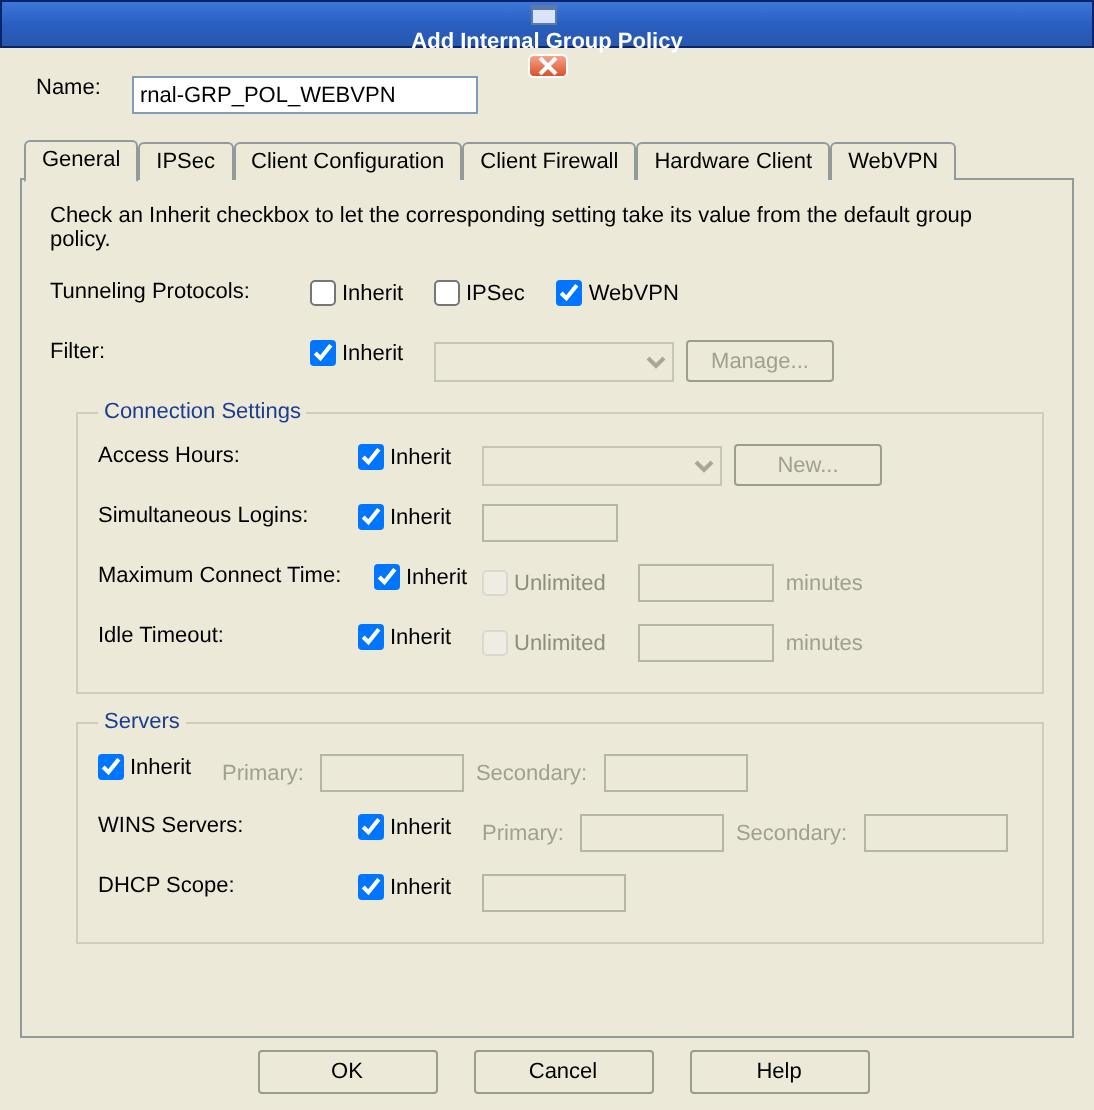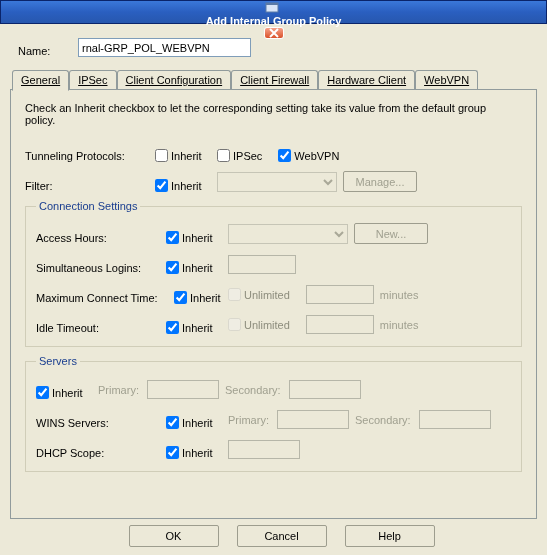--- a/index.html
+++ b/index.html
@@ -34,37 +34,36 @@
     border: 1px solid #fff; border-radius: 3px;
     display: flex; align-items: center; justify-content: center;
     color: #fff; font-weight: bold;
     cursor: default;
   }
   .content {
     padding: 8px 10px 0 10px;
     background: #ece9d8;
   }
   .name-row {
-    display: flex; align-items: flex-end; margin: 6px 0 12px 8px; gap: 12px;
+    display: flex; align-items: flex-start; margin: 6px 0 12px 8px;
   }
   .name-row label { width: 48px; }
   .name-row input {
     width: 173px; height: 19px;
     border: 1px solid #7f9db9;
     font-family: inherit; font-size: 11px;
     padding: 1px 3px;
     background: #fff;
   }
   .tabstrip {
     display: flex;
-    align-items: flex-start;
+    align-items: center;
     margin-left: 2px;
     position: relative;
     z-index: 2;
-    text-decoration: underline;
   }
   .tab {
     padding: 3px 8px 3px 8px;
     border: 1px solid #919b9c;
     border-bottom: none;
     background: #ece9d8;
     margin-right: 0px;
     border-top-left-radius: 3px;
     border-top-right-radius: 3px;
     position: relative;
@@ -83,21 +82,21 @@
   .tab-panel {
     border: 1px solid #919b9c;
     padding: 12px 14px 10px 14px;
     margin-top: 0;
     min-height: 430px;
     position: relative;
     z-index: 1;
   }
   .desc { margin: 0 12px 14px 0; color: #000; }
   .form-row {
-    display: flex; align-items: flex-end;
+    display: flex; align-items: flex-start;
     margin-bottom: 8px;
     min-height: 22px;
   }
   .col-label { width: 130px; }
   .col-inherit { width: 62px; display: flex; align-items: center; gap: 3px; }
   .col-inherit input[type=checkbox] { margin: 0; width: 13px; height: 13px; }
   .col-rest { flex: 1; display: flex; align-items: center; gap: 6px; }
   .chk { display: inline-flex; align-items: center; gap: 3px; margin-right: 10px; }
   .chk input { margin: 0; width: 13px; height: 13px; }
   .chk.disabled { color: #8d8d7d; }
@@ -127,21 +126,21 @@
     border: 1px solid #b6b6a8;
     background: #ece9d8;
     font-family: inherit; font-size: 11px;
     padding: 1px 3px;
   }
   .txt.small { width: 68px; }
   .txt.med { width: 72px; }
   .muted { color: #a0a090; }
   fieldset.group {
     border: 1px solid #d0cdb8;
-    margin: 6px 0 8px 0;
+    margin: 6px 0 8px 13px;
     padding: 10px 10px 4px 10px;
     position: relative;
   }
   fieldset.group > legend {
     color: #1a3e8f;
     padding: 0 3px;
     font-size: 11px;
   }
   .server-row .sub-label { color: #a0a090; margin-right: 2px; }
   .bottom-bar {

